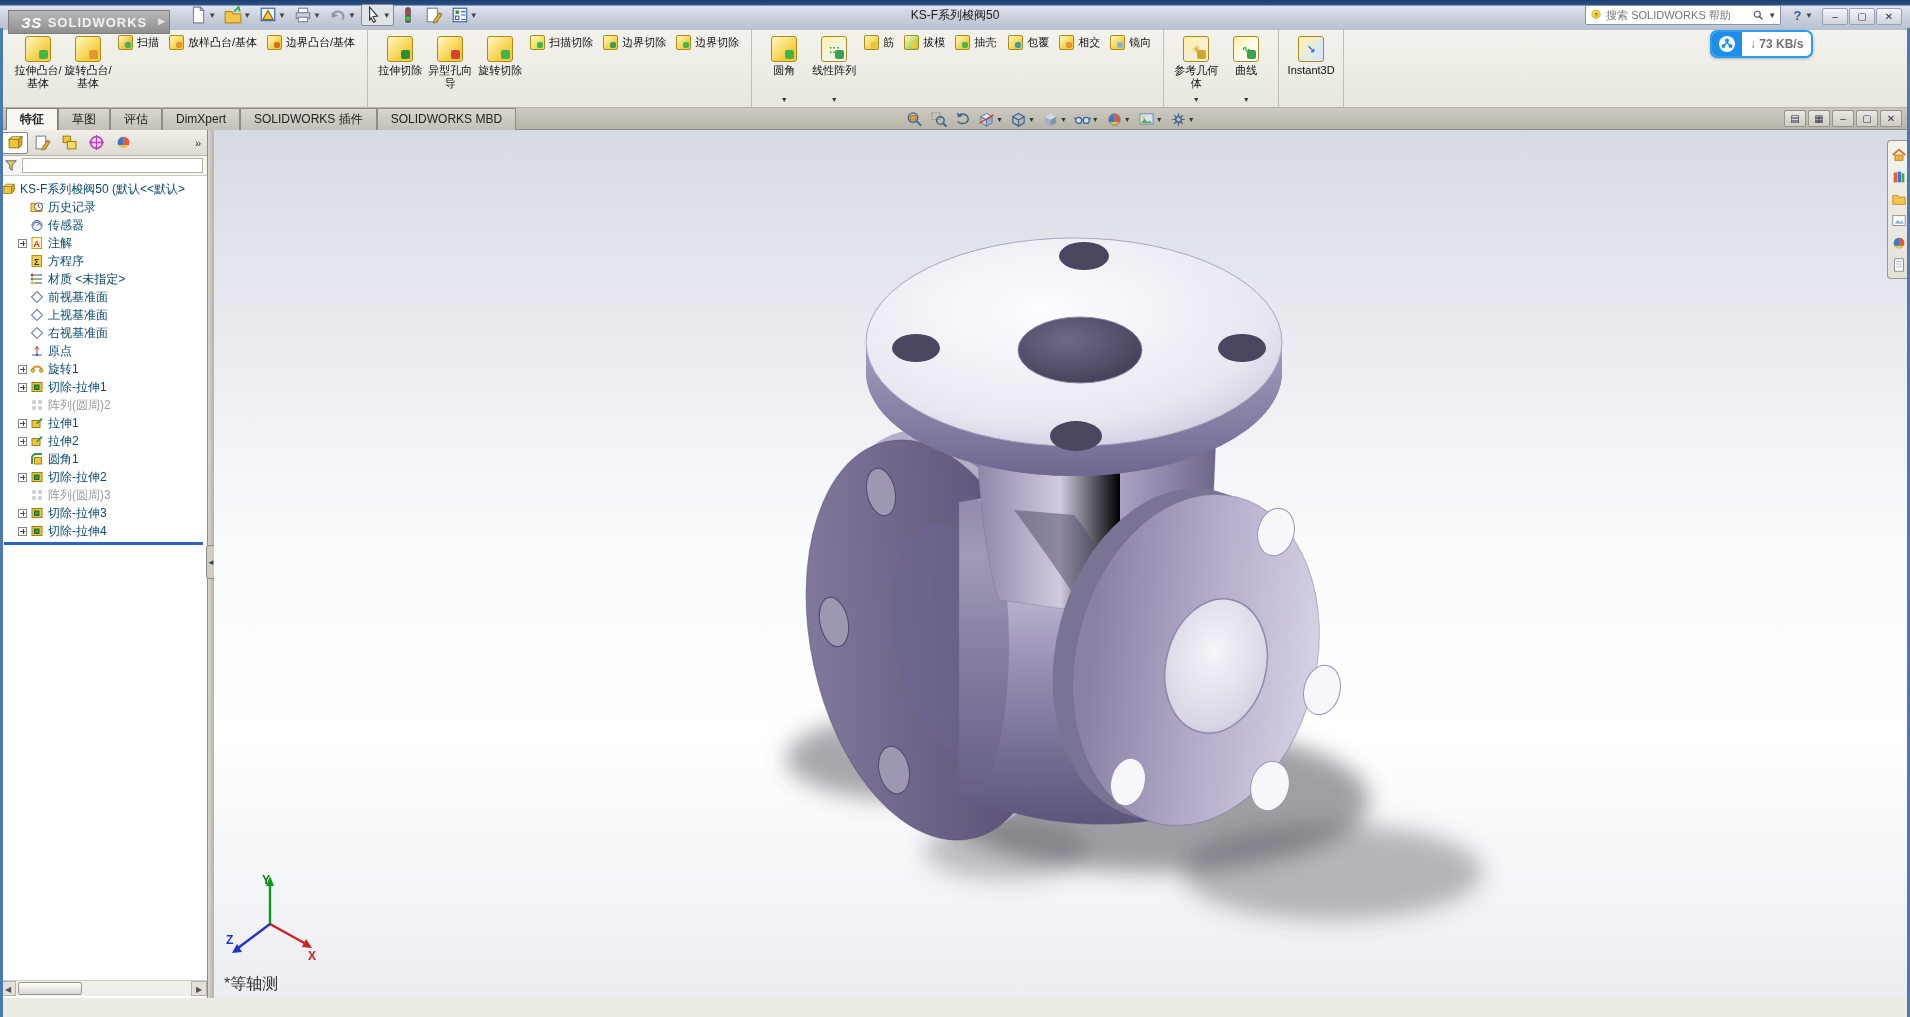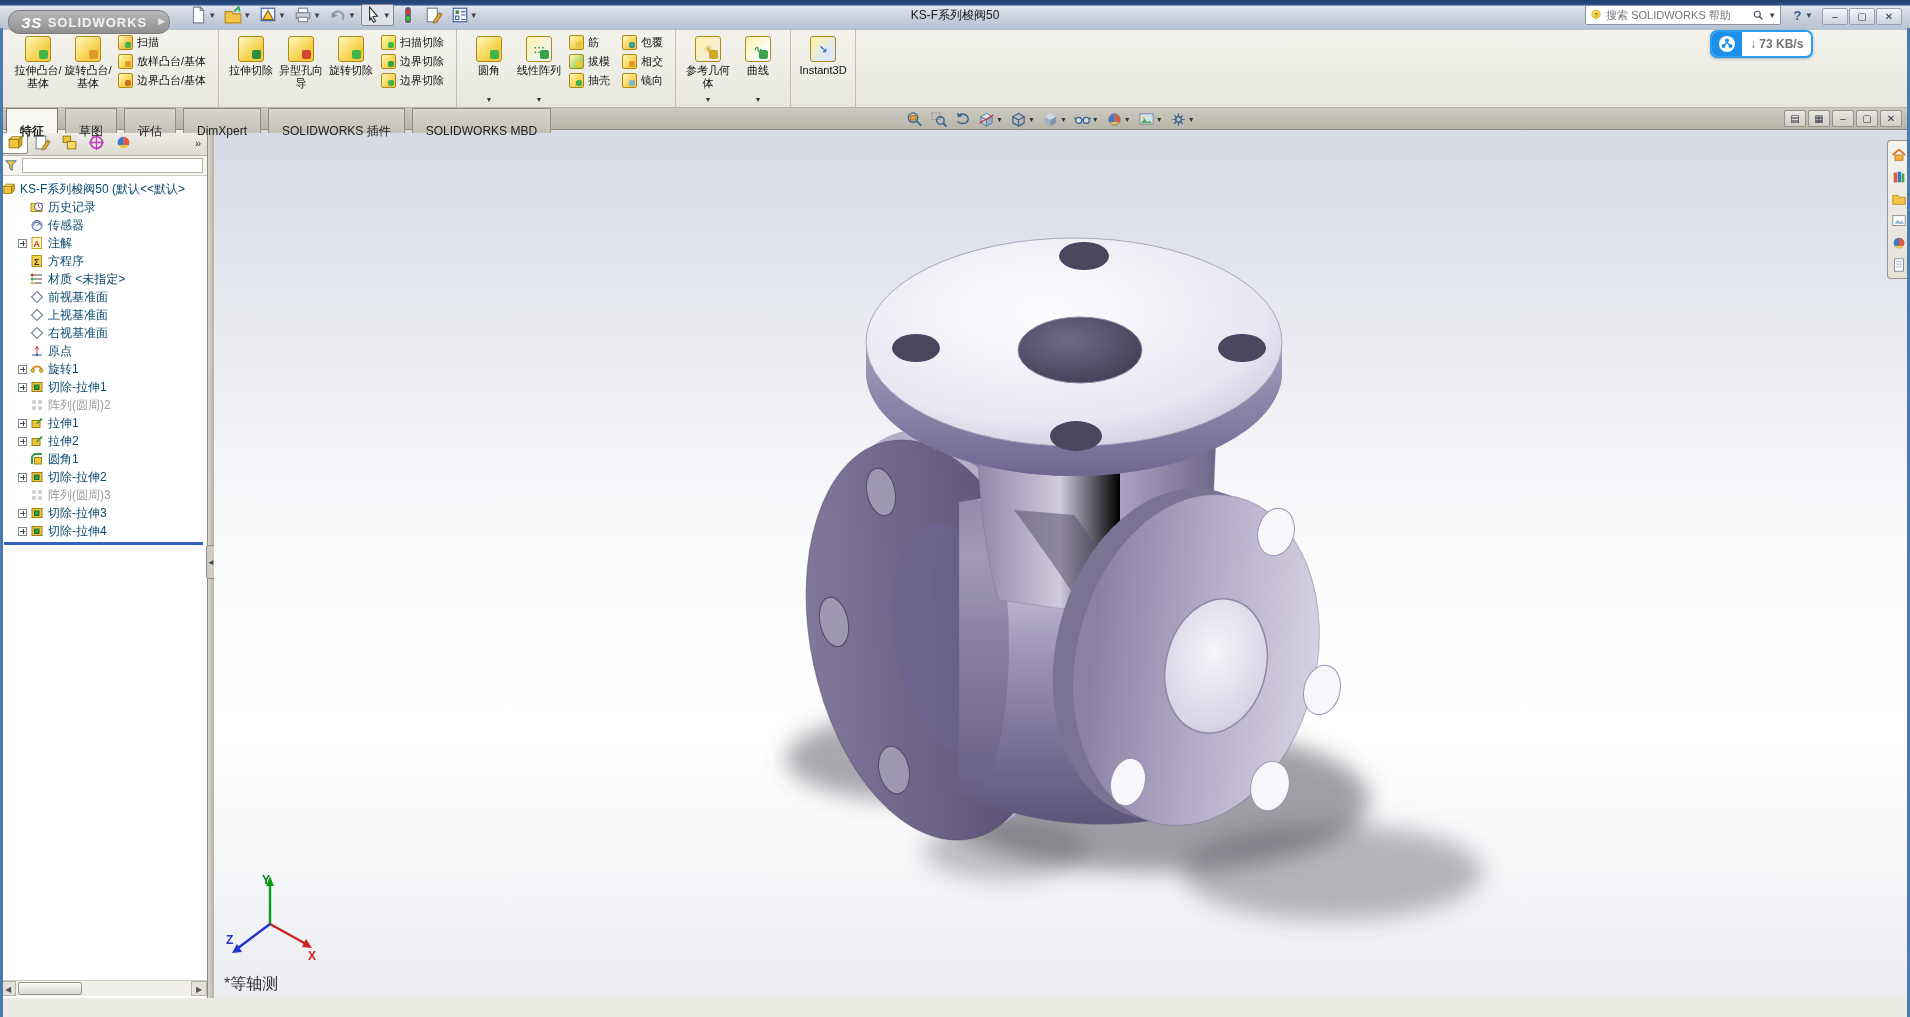--- a/index.html
+++ b/index.html
@@ -3,21 +3,21 @@
 <meta charset="utf-8">
 <style>
 *{margin:0;padding:0;box-sizing:border-box}
 html,body{width:1910px;height:1017px;overflow:hidden;font-family:"Liberation Sans","DejaVu Sans",sans-serif}
 .app{position:relative;width:1910px;height:1017px;background:#ecebe4}
 .frame{position:absolute;background:#4c79b0;z-index:60;pointer-events:none}
 .frame.l{left:0;top:28px;bottom:0;width:3px}.frame.r{right:0;top:28px;bottom:0;width:3px}
 
 
 .titlebar{position:absolute;left:0;top:0;width:100%;height:30px;background:linear-gradient(180deg,#1d3f71 0,#2d5288 5px,#dfe4ec 6px,#c8cfdb 60%,#b7c1d1 100%);display:flex;align-items:center;z-index:40}
-.logo{display:flex;align-items:center;gap:6px;height:24px;margin:14px 6px 0 8px;padding:0 22px 0 12px;background:linear-gradient(180deg,#b9b9b9,#8f8f8f);border-radius:11px;border:1px solid #7d7d7d;position:relative}
+.logo{display:flex;align-items:center;gap:6px;height:24px;margin:14px 6px 0 8px;padding:0 22px 0 12px;background:linear-gradient(180deg,#b9b9b9,#8f8f8f);border-radius:0;border:1px solid #7d7d7d;position:relative}
 .logo .l1{font-size:15px;font-weight:bold;font-style:italic;color:#fff;letter-spacing:.5px}
 .logo .l2{font-size:13px;font-weight:bold;color:#f2f2f2;letter-spacing:1px}
 .logo .chev{position:absolute;right:4px;top:5px;color:#e8e8e8;font-size:9px}
 .qat{display:flex;align-items:center;gap:2px;margin-left:10px}
 .qbtn{display:flex;align-items:center;height:22px;padding:0 2px;border:1px solid transparent;border-radius:2px;background:transparent;cursor:pointer}
 .qbtn.pressed{border-color:#8a8a8a;background:#dfe3ea}
 .qbtn .icon{width:18px;height:18px;display:inline-block}
 .qbtn .arr{font-size:8px;color:#444;margin-left:1px}
 .icon svg{width:100%;height:100%;display:block}
 .wtitle{position:absolute;left:50%;top:7px;transform:translateX(-50%);font-size:12px;color:#1a1a1a}
@@ -41,27 +41,27 @@
 .rbtn{cursor:pointer;border:1px solid transparent;border-radius:2px}
 .rbtn.large{width:50px;height:72px;display:flex;flex-direction:column;align-items:center;padding-top:2px}
 .rbtn.large .rlabel{font-size:11px;line-height:13px;text-align:center;color:#111;margin-top:2px;word-break:break-all}
 .rbtn.large .rarrow{font-size:7px;color:#333;margin-top:auto;padding-bottom:1px}
 .ric{position:relative;width:26px;height:26px;border-radius:3px;border:1px solid #ab8a1c;background:linear-gradient(135deg,#fdf2ae 10%,var(--b) 70%);display:flex;align-items:center;justify-content:center;font-size:11px;font-weight:bold;color:var(--a)}
 .ric::after{content:"";position:absolute;right:2px;bottom:2px;width:9px;height:9px;border-radius:2px;background:var(--a);opacity:.95}
 .ric.noaccent::after{display:none}
 .ric-s{width:15px;height:15px;border-radius:2px;font-size:8px}
 .ric-s::after{width:6px;height:6px;right:1px;bottom:1px}
 .rcolwrap{display:flex;gap:2px}
-.rcol{display:flex;flex-direction:column}
+.rcol{display:flex;flex-direction:row}
 .rbtn.small{display:flex;align-items:center;gap:4px;height:19px;padding:0 4px;font-size:11px;color:#111;white-space:nowrap}
 
 
 .tabstrip{position:absolute;left:0;top:108px;width:100%;height:22px;background:linear-gradient(180deg,#ccc9c0,#b7b4aa);border-bottom:1px solid #8f8c83;z-index:25}
 .cmdtabs{position:absolute;left:6px;top:0;height:22px;display:flex}
-.ctab{height:22px;padding:12px 13px;font-size:12px;line-height:21px;color:#222;background:linear-gradient(180deg,#d9d6ce,#c3c0b7);border:1px solid #908d84;border-bottom:0;margin-right:7px;cursor:pointer}
+.ctab{height:22px;padding:0 13px;font-size:12px;line-height:21px;color:#222;background:linear-gradient(180deg,#d9d6ce,#c3c0b7);border:1px solid #908d84;border-bottom:0;margin-right:0;cursor:pointer}
 .ctab.active{background:#f8f7f2;font-weight:bold;border-color:#7d7a72}
 .hud{position:absolute;left:903px;top:1px;height:21px;display:flex;align-items:center;gap:1px}
 .hbtn{display:flex;align-items:center;height:20px;padding:0 2px;cursor:pointer;border:1px solid transparent;border-radius:2px}
 .hbtn .icon{width:17px;height:17px}
 .hbtn .arr{font-size:7px;color:#333;margin-left:1px}
 .panectrl{position:absolute;right:8px;top:2px;display:flex;gap:2px}
 .pbtn{width:22px;height:17px;font-size:10px;line-height:15px;text-align:center;color:#334;background:linear-gradient(180deg,#e8e7e1,#cfccc3);border:1px solid #969389;border-radius:2px;cursor:pointer}
 
 
 .main{position:absolute;left:0;top:130px;width:100%;height:868px;display:flex}

